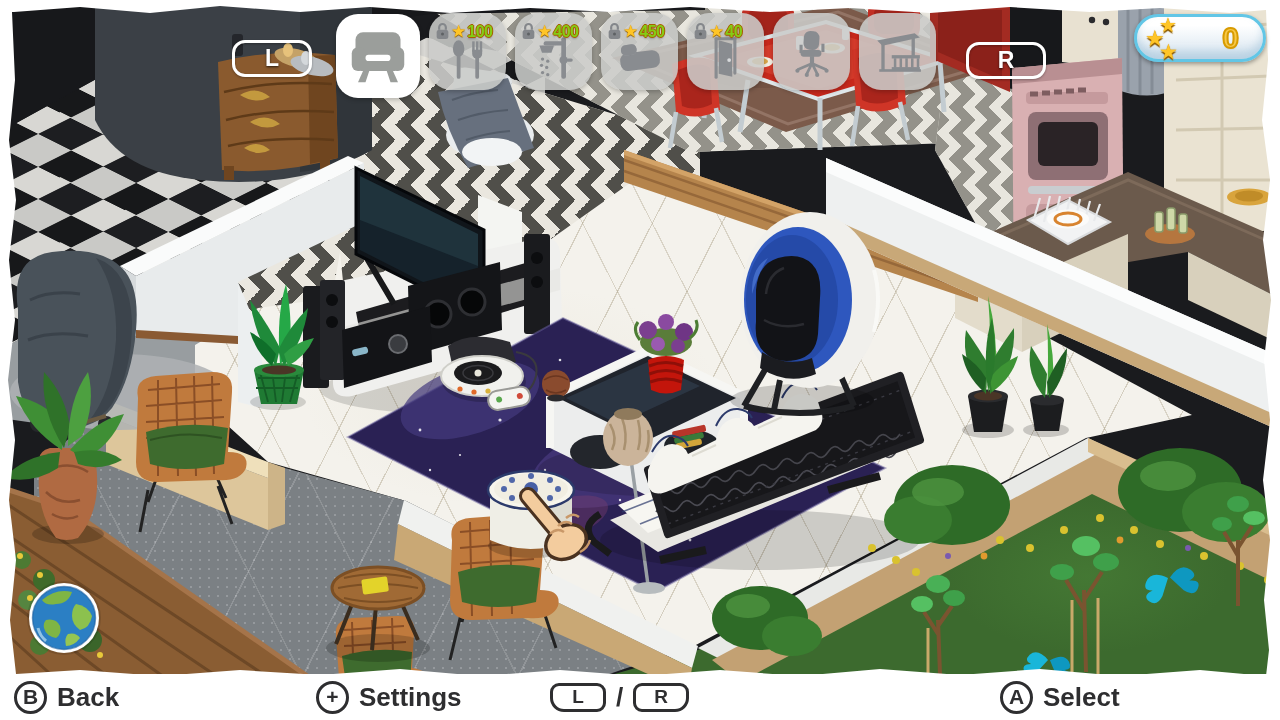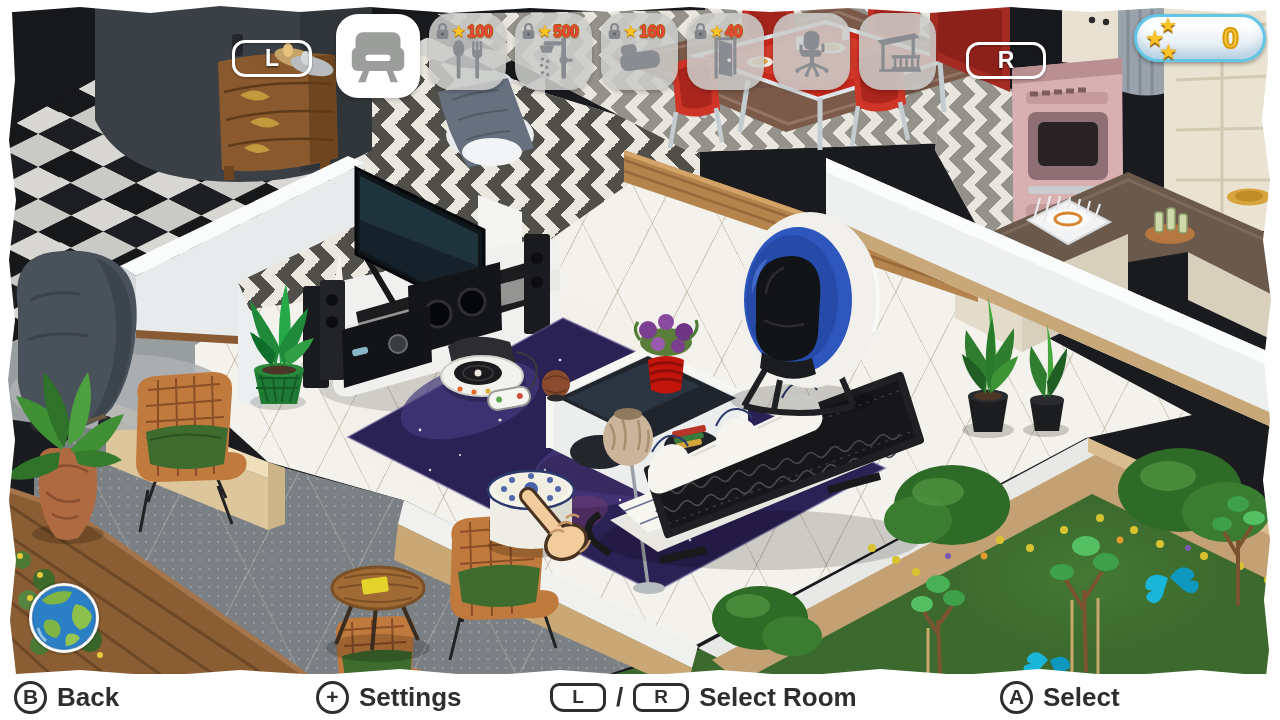--- a/index.html
+++ b/index.html
@@ -46,21 +46,21 @@
   .shoulder{position:absolute;width:80px;height:37px;border:3.5px solid #fff;border-radius:13px;
     color:#fff;font-weight:700;font-size:23px;display:flex;align-items:center;justify-content:center;
     text-shadow:0 1px 2px rgba(0,0,0,.45);filter:drop-shadow(0 1px 1px rgba(0,0,0,.3));}
   .tabs{position:absolute;left:336px;top:13px;display:flex;gap:9px;align-items:flex-start;}
   .tab{position:relative;width:77px;height:77px;border-radius:22px;background:rgba(203,204,201,.88);
     box-shadow:0 2px 4px rgba(0,0,0,.22);display:flex;align-items:center;justify-content:center;}
   .tab.selected{width:84px;height:84px;background:#fff;margin-top:1px;}
   .tab .main-ic{width:50px;height:50px;}
   .tab.selected .main-ic{width:60px;height:60px;}
   .lockrow{position:absolute;top:9px;left:6px;right:4px;display:flex;align-items:center;gap:1px;}
-  .cost{font-weight:800;font-size:16px;color:#ef4444;letter-spacing:-.5px;
+  .cost{font-weight:800;font-size:16px;color:#84cc16;letter-spacing:-.5px;
     text-shadow:-1px 0 #a85e00,1px 0 #a85e00,0 -1px #a85e00,0 1px #a85e00,0 2px 2px rgba(0,0,0,.25);}
   .star-glyph{font-size:17px;color:#ffc527;text-shadow:0 0 1px #b97b00,0 1px 1px #8a5a00;line-height:1;}
   .counter{position:absolute;left:1134px;top:14px;width:132px;height:48px;border-radius:26px;
     border:3.5px solid #62c6e6;background:linear-gradient(180deg,#ffffff 20%,#dce8f1 85%);
     box-shadow:inset 0 -7px 9px rgba(130,175,205,.4),0 2px 4px rgba(0,0,0,.35);}
   .counter .stars{position:absolute;left:6px;top:-4px;width:42px;height:56px;}
   .counter .stars span{position:absolute;color:#ffc527;text-shadow:0 0 1px #b97b00,0 1.5px 1px #8a5a00;}
   .counter .value{position:absolute;right:24px;top:4px;font-weight:800;font-size:30px;color:#f7c94b;
     -webkit-text-stroke:2px #d89b00;text-shadow:0 1px 1px rgba(160,100,0,.5);}
   
@@ -682,21 +682,21 @@
     </div>
 
     <div class="tab">
       <div class="lockrow">
         <svg width="15" height="19" viewBox="0 0 18 22">
           <path d="M5,9 V6 a4,4 0 0 1 8,0 v3" fill="none" stroke="#84878b" stroke-width="2.6"></path>
           <rect x="2" y="9" width="14" height="11" rx="3" fill="#84878b"></rect>
             <circle cx="9" cy="14" r="1.8" fill="#5e6164"></circle>
         </svg>
         <span class="star-glyph">★</span>
-        <span class="cost">500</span>
+        <span class="cost">400</span>
       </div>
       <svg class="main-ic" viewBox="0 0 48 48" style="margin-top:12px">
         <g fill="#898c90">
           <rect x="31" y="4" width="4.5" height="40" rx="2"></rect>
           <rect x="14" y="8" width="19" height="4" rx="2"></rect>
           <path d="M10,12 h14 l-2.5,7 h-9 z"></path>
           <circle cx="33.2" cy="26" r="4" fill="#898c90"></circle>
             <rect x="36" y="24.5" width="6" height="3" rx="1.5"></rect>
           <circle cx="13" cy="25" r="1.6"></circle>
             <circle cx="18" cy="27" r="1.6"></circle>
@@ -709,21 +709,21 @@
     </div>
 
     <div class="tab">
       <div class="lockrow">
         <svg width="15" height="19" viewBox="0 0 18 22">
           <path d="M5,9 V6 a4,4 0 0 1 8,0 v3" fill="none" stroke="#84878b" stroke-width="2.6"></path>
           <rect x="2" y="9" width="14" height="11" rx="3" fill="#84878b"></rect>
             <circle cx="9" cy="14" r="1.8" fill="#5e6164"></circle>
         </svg>
         <span class="star-glyph">★</span>
-        <span class="cost">160</span>
+        <span class="cost">450</span>
       </div>
       <svg class="main-ic" viewBox="0 0 48 48" style="margin-top:12px">
         <g fill="#898c90" transform="rotate(-7 24 26)">
           <rect x="5" y="18" width="38" height="17" rx="7"></rect>
           <rect x="7" y="10" width="15" height="10" rx="4.5" fill="#9fa0a4"></rect>
           <rect x="7" y="10" width="15" height="10" rx="4.5"></rect>
         </g>
       </svg>
     </div>
 
@@ -831,21 +831,20 @@
       <span>Settings</span>
     </div>
     <div class="bb-group" style="left:550px;">
       <div class="bb-rect">
           <span>L</span>
         </div>
       <span class="bb-slash">/</span>
       <div class="bb-rect r">
           <span>R</span>
         </div>
-      <span>Select Room</span>
     </div>
     <div class="bb-group" style="left:1000px;">
       <div class="bb-circle">
           <span>A</span>
         </div>
       <span>Select</span>
     </div>
   </div>
 
 </div>

